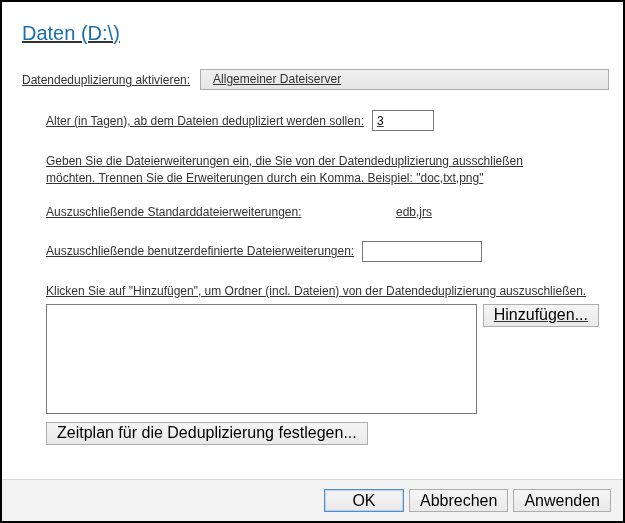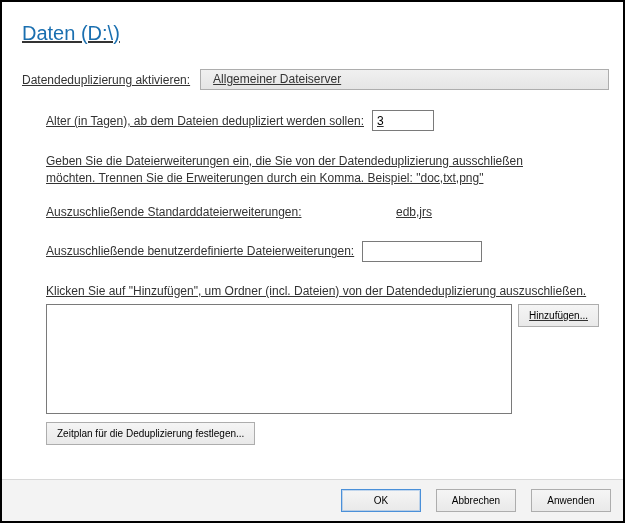--- a/index.html
+++ b/index.html
@@ -79,21 +79,21 @@
   .side-btns {
     display: flex;
     flex-direction: column;
     gap: 4px;
   }
   .btn {
     border: 1px solid #adadad;
     background: linear-gradient(#f5f5f5,#e9e9e9);
     height: 23px;
     padding: 0 10px;
-    font-size: 10px;
+    font-size: 16px;
     font-family: inherit;
     cursor: pointer;
     min-width: 80px;
     text-align: center;
   }
   .btn:disabled {
     color: #a0a0a0;
     cursor: default;
   }
   .sched-btn {
@@ -103,21 +103,21 @@
     position: absolute;
     bottom: 0;
     left: 0;
     right: 0;
     height: 42px;
     border-top: 1px solid #d8d8d8;
     background: #f3f3f3;
     display: flex;
     justify-content: flex-end;
     align-items: center;
-    gap: 15px;
+    gap: 5px;
     padding: 0 12px;
   }
   .footer .btn { min-width: 80px; }
   .footer .btn.primary {
     border: 1px solid #4a90d9;
     box-shadow: 0 0 0 1px rgba(74,144,217,.3) inset;
   }
 </style>
 </head>
 <body>

